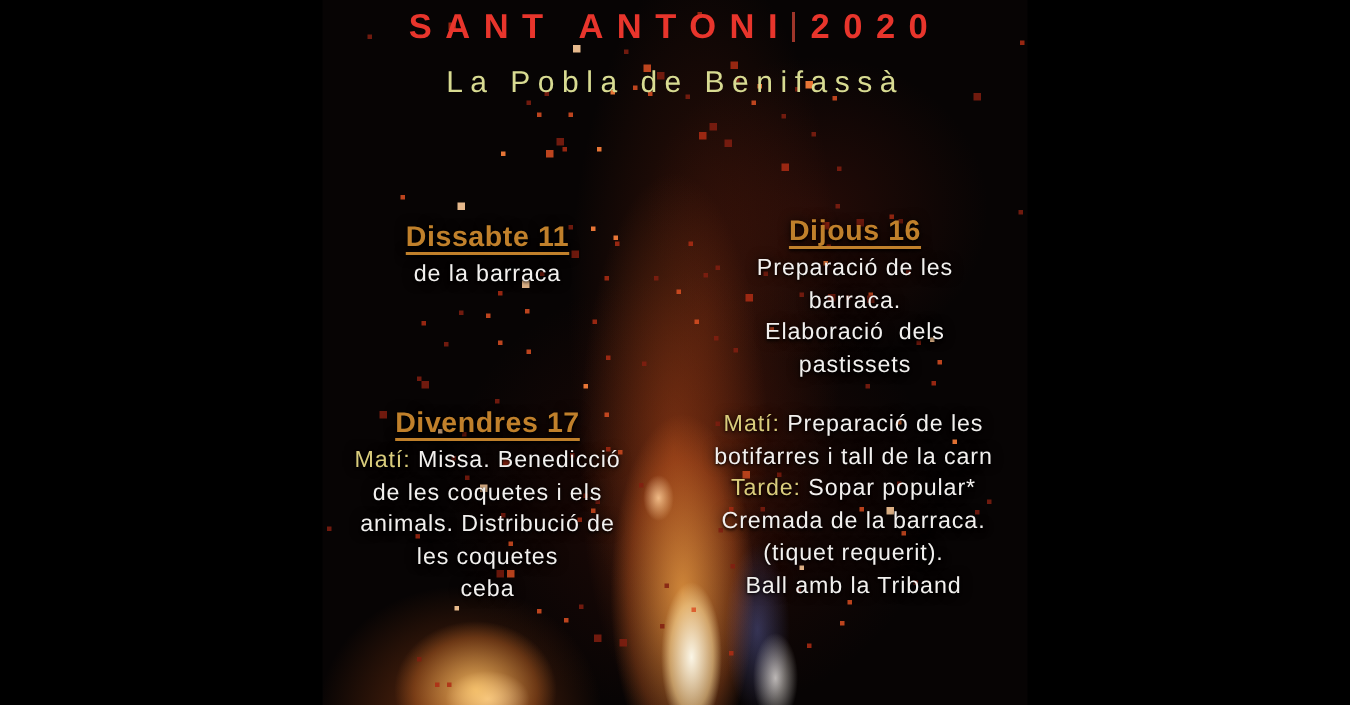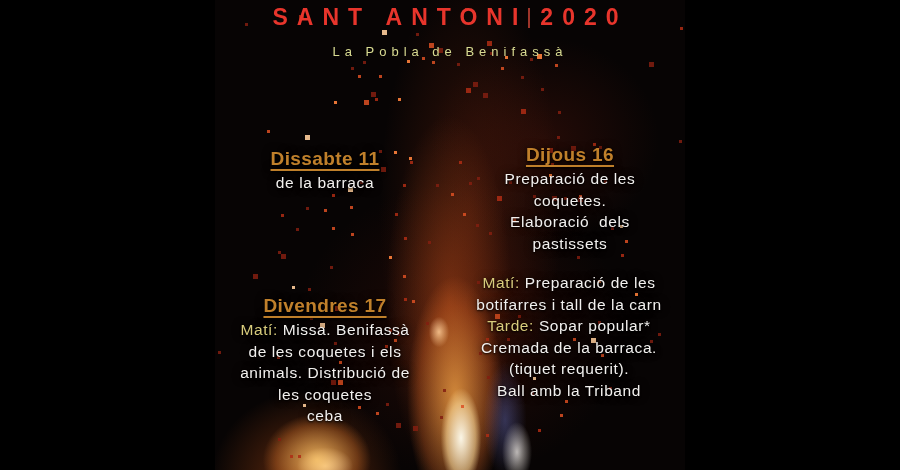--- a/index.html
+++ b/index.html
@@ -39,28 +39,28 @@
     color:var(--title-red,#e8352c);font-weight:bold;font-size:23px;
     letter-spacing:9px;white-space:nowrap;
   }
   .tdiv{
     display:inline-block;width:2px;height:20px;
     background:var(--divider-red,#9e352a);
     margin:0 10px 0 1px;vertical-align:-3px;
   }
   .subtitle{
     position:absolute;top:44px;left:0;right:0;text-align:center;
-    color:var(--subtitle-green,#d8db92);font-size:13px;letter-spacing:5px;
+    color:var(--subtitle-green,#d8db92);font-size:20px;letter-spacing:5px;
     white-space:nowrap;
   }
   .sec{position:absolute;text-align:center;
     text-shadow:0 0 8px rgba(0,0,0,.8), 0 1px 2px rgba(0,0,0,.9);}
   .sec.s0{left:0;   width:220px; top:148px;}
   .sec.s1{left:238px;width:234px; top:144px;}
-  .sec.s2{left:0;   width:220px; top:272px;margin-top:23px;}
+  .sec.s2{left:0;   width:220px; top:272px;}
   .sec.s3{left:236px;width:236px; top:272px;}
   .sec-heading{
     margin:0 0 2px 0;font-size:19px;font-weight:600;letter-spacing:.4px;
     color:var(--heading-orange,#c0802b);
     text-decoration:underline;text-underline-offset:4px;text-decoration-thickness:2px;
   }
   .sec-body{font-size:15.5px;line-height:21.5px;letter-spacing:.6px;
     color:var(--body-white,#f2f0ee);}
   .line{white-space:pre-wrap;}
   .line .hl{color:var(--label-khaki,#d9cc7c);}
@@ -85,29 +85,29 @@
       <section class="sec s0">
         <h2 class="sec-heading">Dissabte 11</h2>
         <div class="sec-body">
             <div class="line"><span>de la barraca</span></div>
           </div>
       </section>
       <section class="sec s1">
         <h2 class="sec-heading">Dijous 16</h2>
         <div class="sec-body">
             <div class="line"><span>Preparació de les</span></div>
-            <div class="line"><span>coquetes.</span></div>
+            <div class="line"><span>barraca.</span></div>
             <div class="line"><span>Elaboració  dels</span></div>
             <div class="line"><span>pastissets</span></div>
           </div>
       </section>
       <section class="sec s2">
         <h2 class="sec-heading">Divendres 17</h2>
         <div class="sec-body">
-            <div class="line"><span class="hl">Matí:</span><span> Missa. Benifassà</span></div>
+            <div class="line"><span class="hl">Matí:</span><span> Missa. Benedicció</span></div>
             <div class="line"><span>de les coquetes i els</span></div>
             <div class="line"><span>animals. Distribució de</span></div>
             <div class="line"><span>les coquetes</span></div>
             <div class="line"><span>ceba</span></div>
           </div>
       </section>
       <section class="sec s3">
         <div class="sec-body">
             <div class="line"><span class="hl">Matí:</span><span> Preparació de les</span></div>
             <div class="line"><span>botifarres i tall de la carn</span></div>

